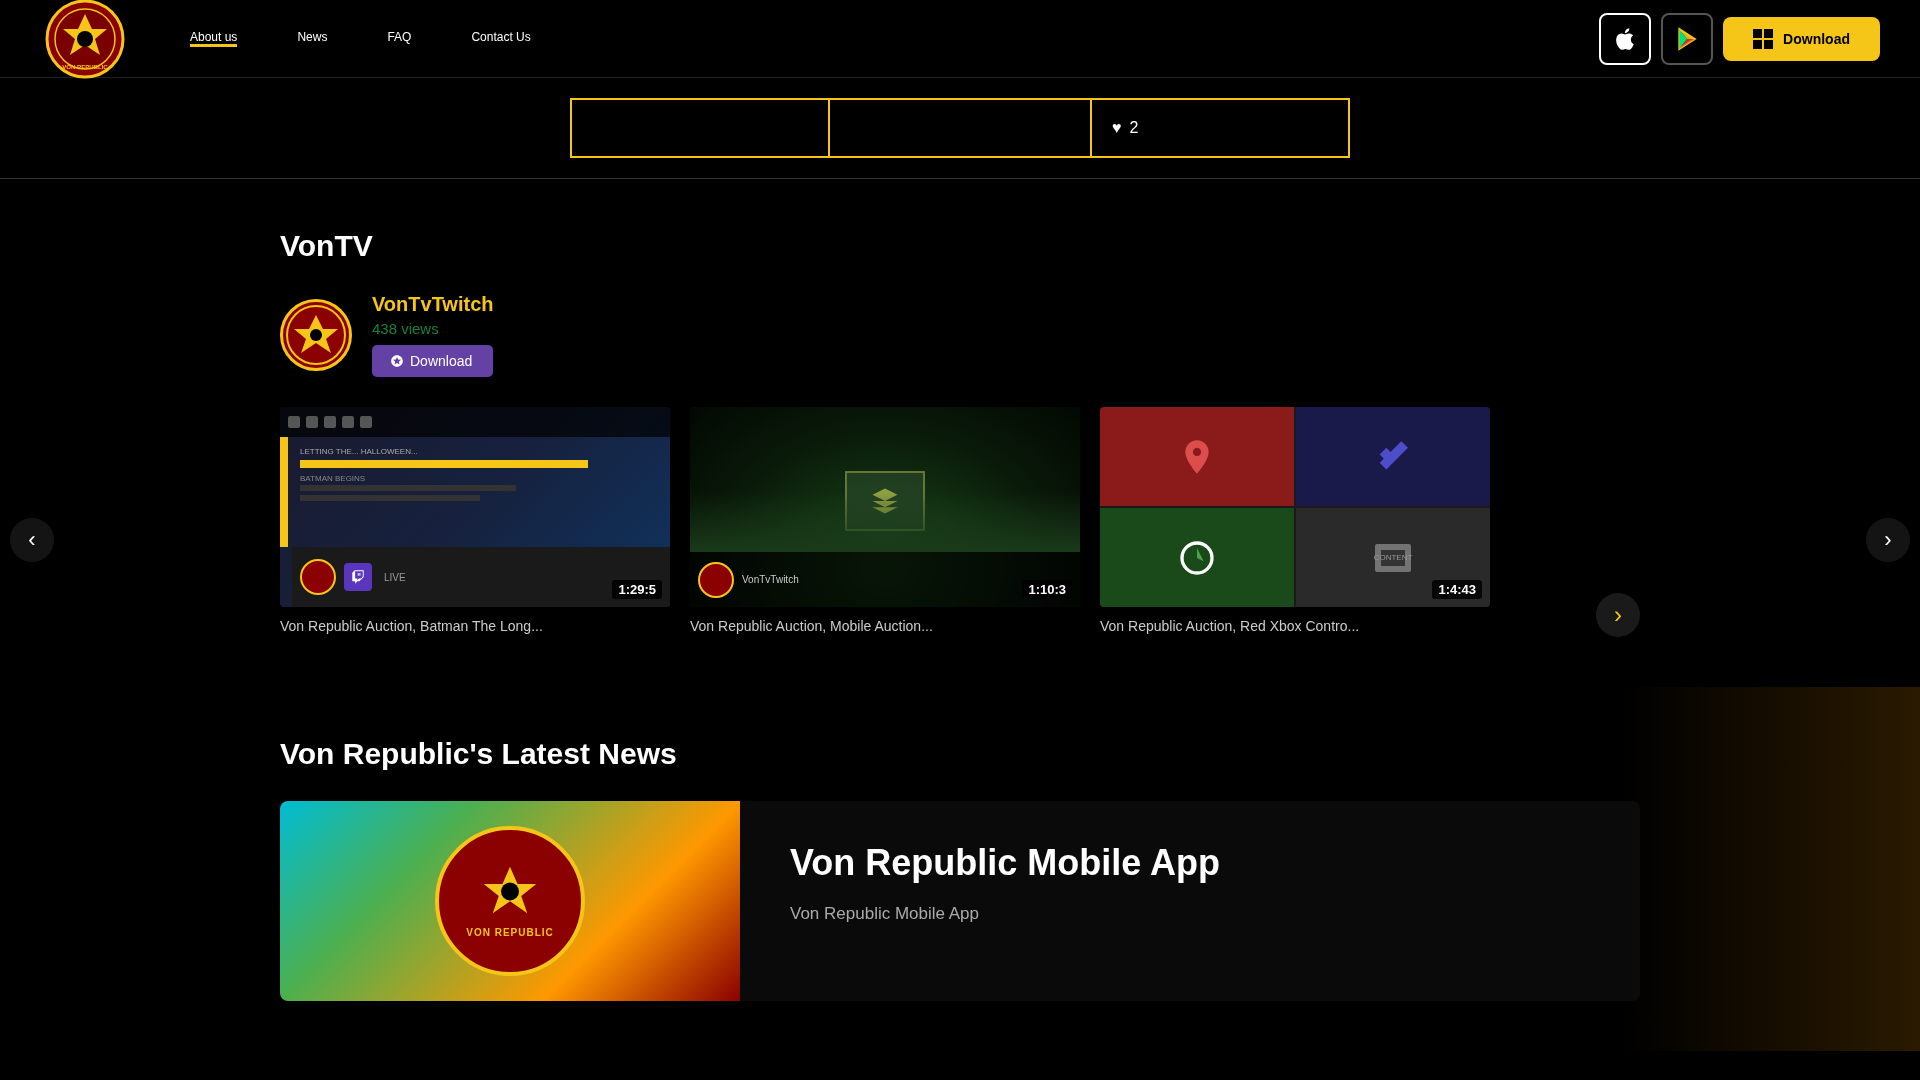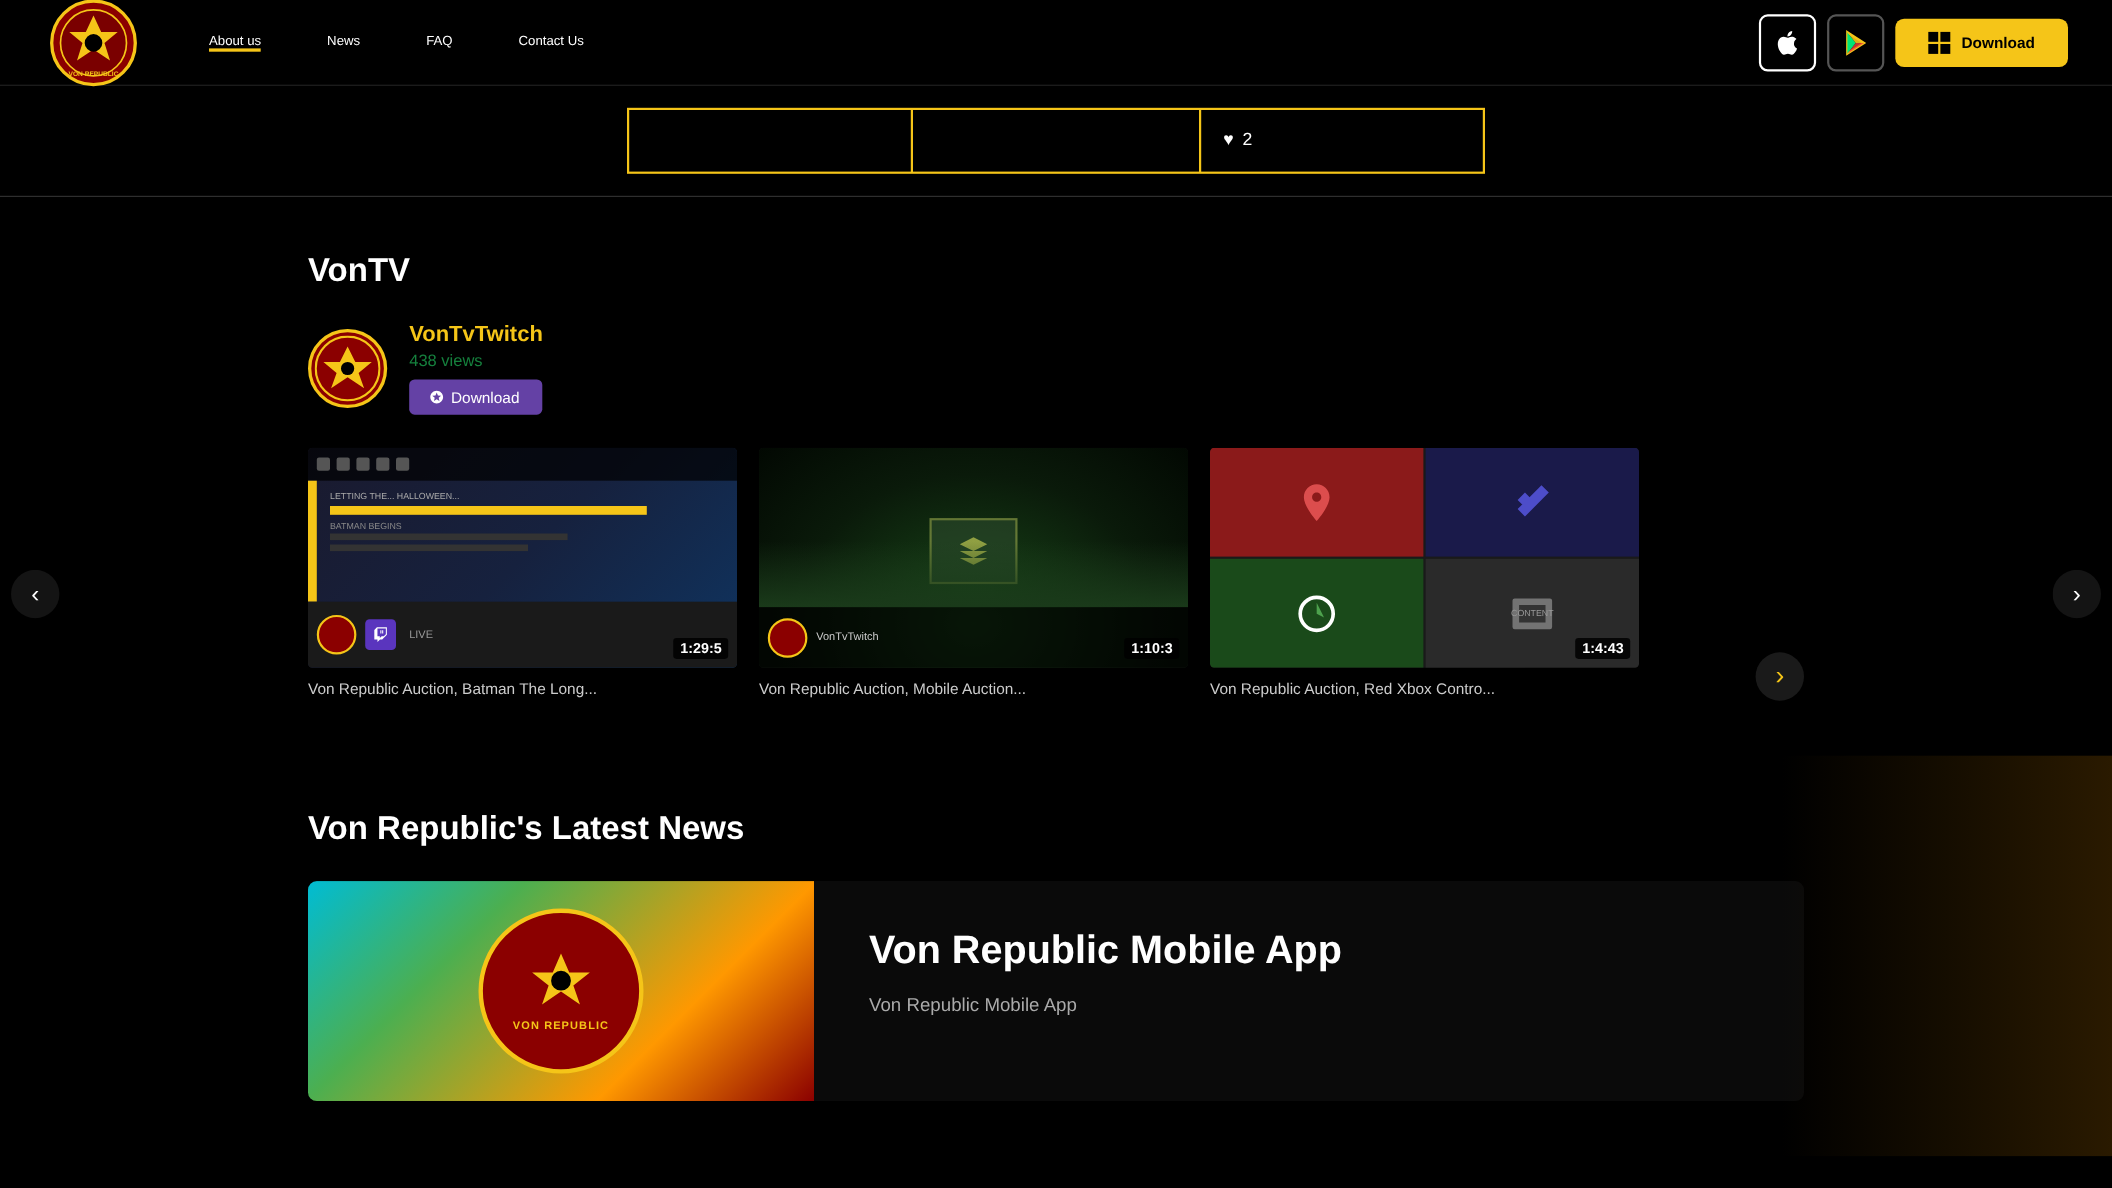--- a/index.html
+++ b/index.html
@@ -245,21 +245,21 @@
       position: absolute;
       left: 20px;
       top: 40px;
       right: 10px;
       font-size: 9px;
       color: #aaa;
     }
     .thumb-bottom-1 {
       position: absolute;
       bottom: 0;
-      left: 0;
+      left: 12px;
       right: 0;
       height: 60px;
       background: #1a1a1a;
       display: flex;
       align-items: center;
       padding: 0 8px;
       gap: 8px;
     }
     .thumb-avatar-sm {
       width: 36px;

